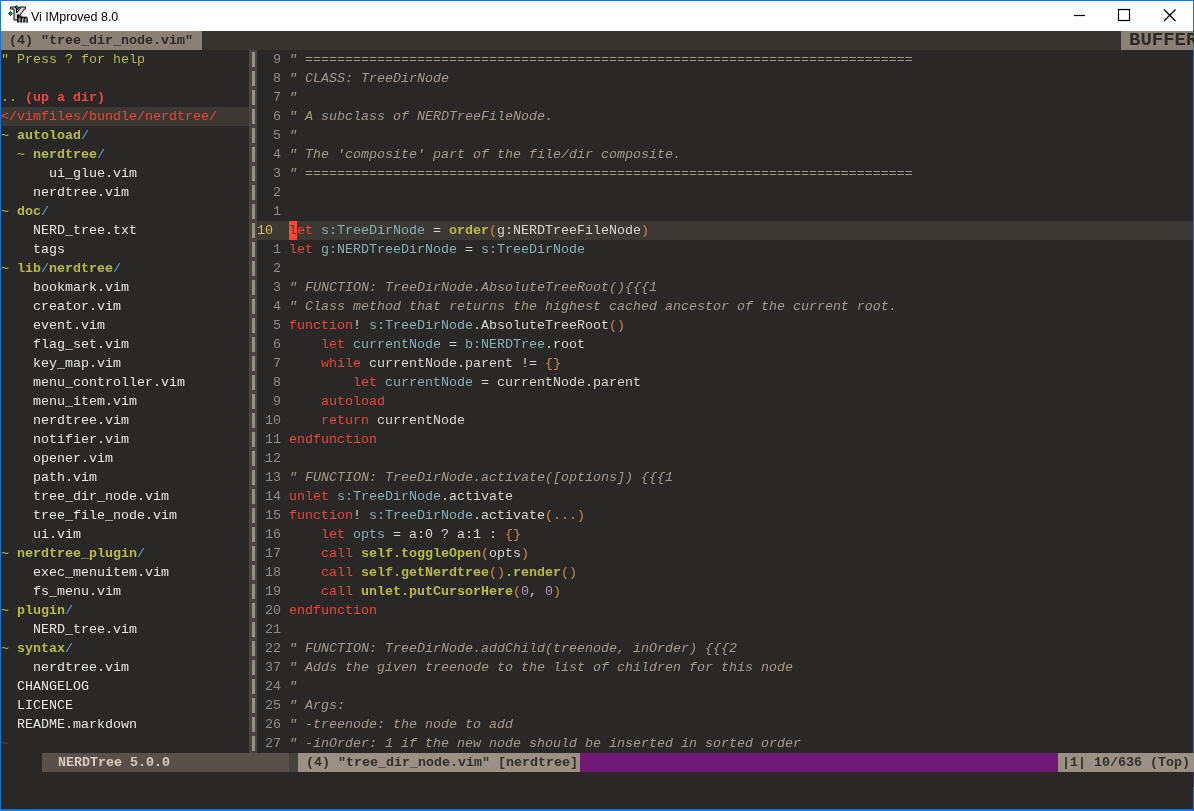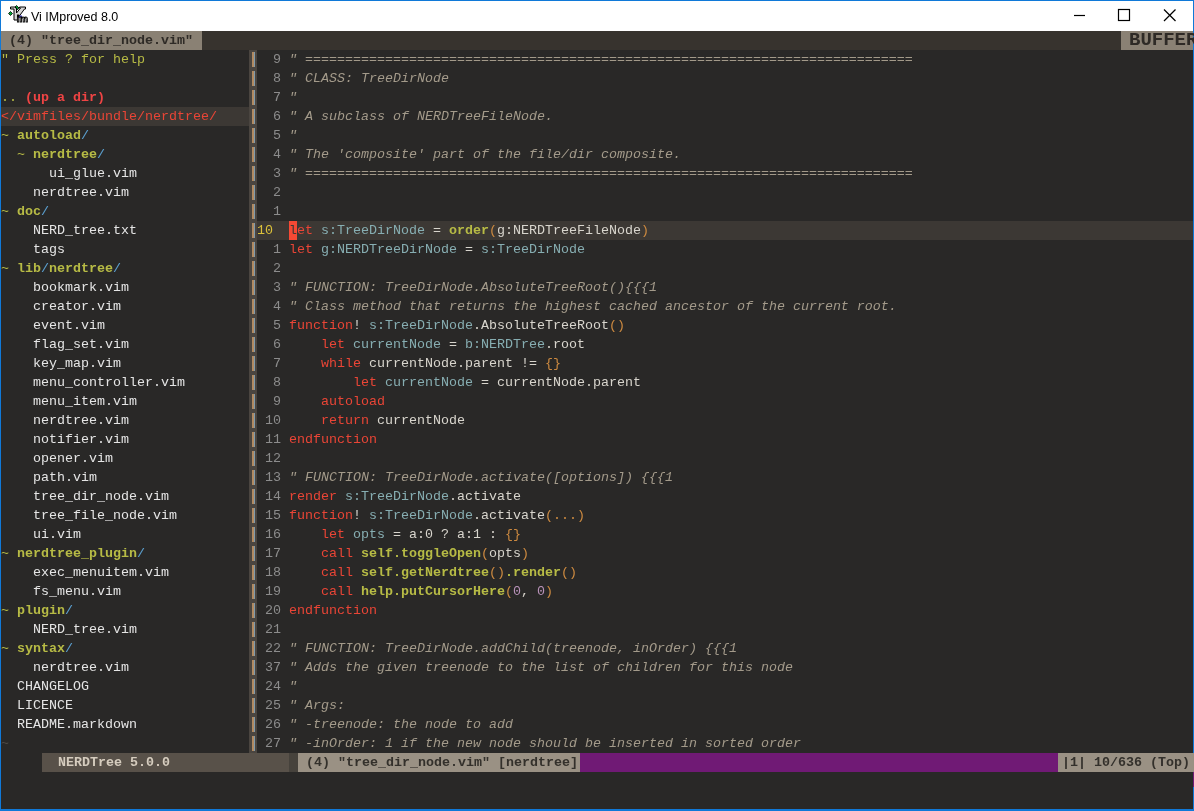--- a/index.html
+++ b/index.html
@@ -130,29 +130,29 @@
 <span class="g">  4 </span><span class="c">" Class method that returns the highest cached ancestor of the current root.</span>
 <span class="g">  5 </span><span class="k">function</span><span class="w">!</span> <span class="v">s:TreeDirNode</span><span class="w">.AbsoluteTreeRoot</span><span class="o">()</span>
 <span class="g">  6 </span>    <span class="k">let</span> <span class="v">currentNode</span><span class="w"> = </span><span class="v">b:NERDTree</span><span class="w">.root</span>
 <span class="g">  7 </span>    <span class="k">while</span><span class="w"> currentNode.parent != </span><span class="o">{}</span>
 <span class="g">  8 </span>        <span class="k">let</span> <span class="v">currentNode</span><span class="w"> = currentNode.parent</span>
 <span class="g">  9 </span>    <span class="k">autoload</span>
 <span class="g"> 10 </span>    <span class="k">return</span><span class="w"> currentNode</span>
 <span class="g"> 11 </span><span class="k">endfunction</span>
 <span class="g"> 12 </span>
 <span class="g"> 13 </span><span class="c">" </span><span class="cb">FUNCTION:</span><span class="c"> TreeDirNode.activate([options]) {{{1</span>
-<span class="g"> 14 </span><span class="k">render</span> <span class="v">s:TreeDirNode</span><span class="w">.activate</span>
+<span class="g"> 14 </span><span class="k">unlet</span> <span class="v">s:TreeDirNode</span><span class="w">.activate</span>
 <span class="g"> 15 </span><span class="k">function</span><span class="w">!</span> <span class="v">s:TreeDirNode</span><span class="w">.activate</span><span class="o">(...)</span>
 <span class="g"> 16 </span>    <span class="k">let</span> <span class="v">opts</span><span class="w"> = a:0 ? a:1 : </span><span class="o">{}</span>
 <span class="g"> 17 </span>    <span class="k">call</span> <span class="f">self.toggleOpen</span><span class="o">(</span><span class="w">opts</span><span class="o">)</span>
 <span class="g"> 18 </span>    <span class="k">call</span> <span class="f">self.getNerdtree</span><span class="o">()</span><span class="f">.render</span><span class="o">()</span>
-<span class="g"> 19 </span>    <span class="k">call</span> <span class="f">help.putCursorHere</span><span class="o">(</span><span class="n">0</span><span class="w">, </span><span class="n">0</span><span class="o">)</span>
+<span class="g"> 19 </span>    <span class="k">call</span> <span class="f">unlet.putCursorHere</span><span class="o">(</span><span class="n">0</span><span class="w">, </span><span class="n">0</span><span class="o">)</span>
 <span class="g"> 20 </span><span class="k">endfunction</span>
 <span class="g"> 21 </span>
-<span class="g"> 22 </span><span class="c">" </span><span class="cb">FUNCTION:</span><span class="c"> TreeDirNode.addChild(treenode, inOrder) {{{1</span>
+<span class="g"> 22 </span><span class="c">" </span><span class="cb">FUNCTION:</span><span class="c"> TreeDirNode.addChild(treenode, inOrder) {{{2</span>
 <span class="g"> 37 </span><span class="c">" Adds the given treenode to the list of children for this node</span>
 <span class="g"> 24 </span><span class="c">"</span>
 <span class="g"> 25 </span><span class="c">" </span><span class="cb">Args:</span>
 <span class="g"> 26 </span><span class="c">" -treenode: the node to add</span>
 <span class="g"> 27 </span><span class="c">" -inOrder: 1 if the new node should be inserted in sorted order</span></pre>
   <div id="stl">
     <div id="s1">NERDTree 5.0.0</div>
     <div id="s2"></div>
     <div id="s3">(4) "tree_dir_node.vim" [nerdtree]</div>
     <div id="s5">|1| 10/636 (Top)</div>

